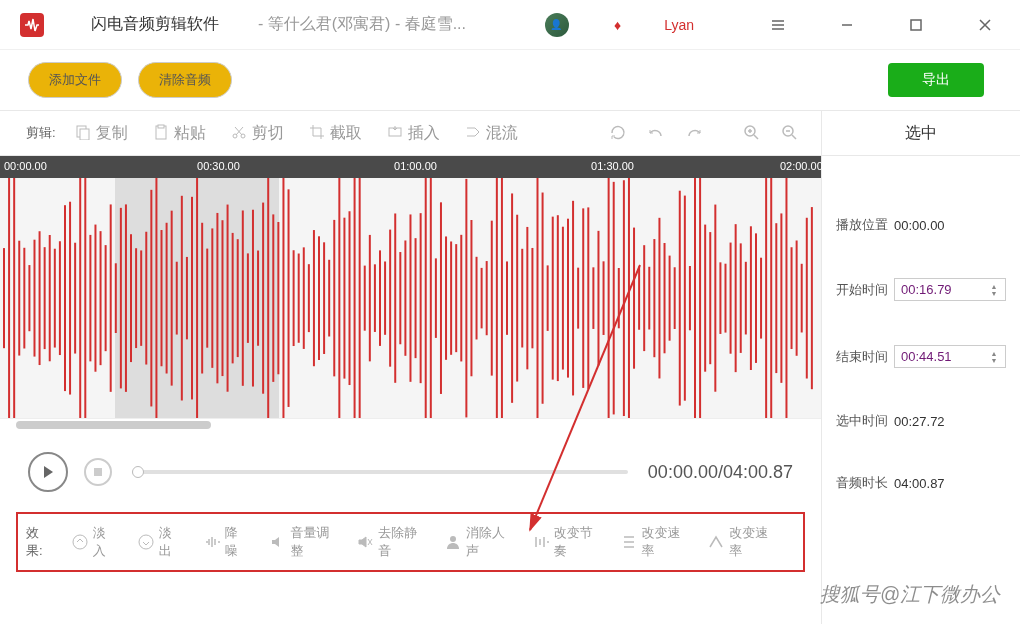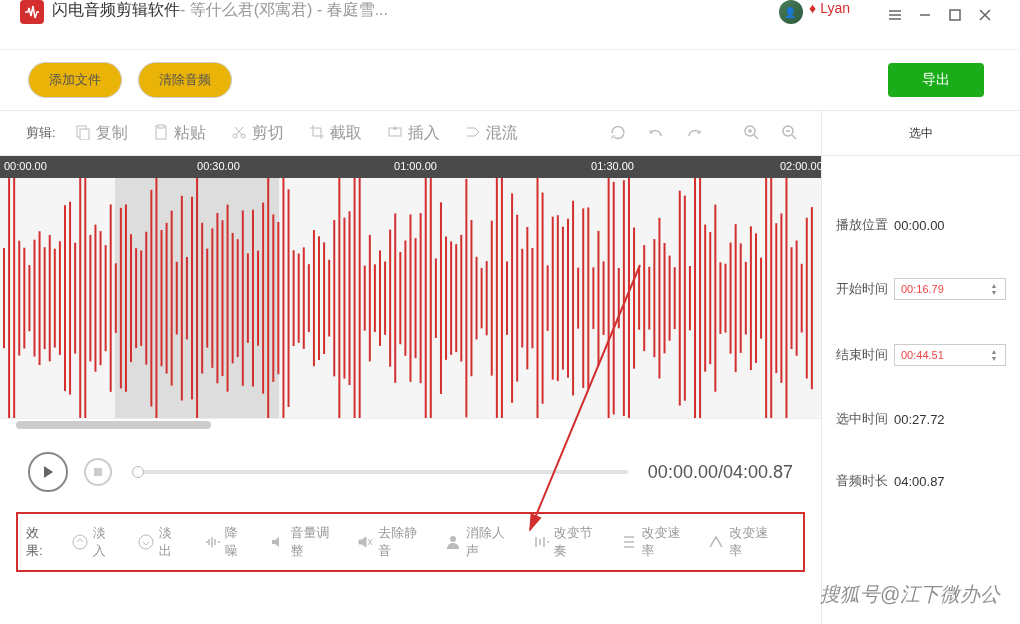--- a/index.html
+++ b/index.html
@@ -1,19 +1,19 @@
 <!DOCTYPE html>
 <html><head>
 <meta charset="utf-8">
 <style>
 * { margin: 0; padding: 0; box-sizing: border-box; font-family: "Microsoft YaHei", sans-serif; }
 body { width: 1020px; height: 624px; background: #fff; overflow: hidden; position: relative; }
 
 
-.titlebar { height: 50px; display: flex; padding: 0 20px; border-bottom: 1px solid #f0f0f0; }
+.titlebar { height: 50px; display: flex; align-items: center; padding: 0 20px; border-bottom: 1px solid #f0f0f0; gap: 39px; }
 .logo { width: 24px; height: 24px; background: #d32f2f; border-radius: 4px; display: flex; align-items: center; justify-content: center; margin-right: 8px; }
 .logo svg { width: 16px; height: 16px; }
 .app-title { font-size: 16px; color: #333; }
 .file-title { font-size: 16px; color: #999; }
 .titlebar-spacer { flex: 1; }
 .avatar { width: 24px; height: 24px; border-radius: 50%; background: linear-gradient(135deg, #4a7c59, #2d5a3d); margin-right: 6px; display:flex;align-items:center;justify-content:center;color:#fff;font-size:10px; }
 .gem { color: #d32f2f; margin-right: 4px; font-size: 14px; }
 .username { color: #d32f2f; font-size: 14px; margin-right: 30px; }
 .winbtn { width: 30px; height: 30px; display: flex; align-items: center; justify-content: center; color: #666; cursor: pointer; }
 
@@ -54,26 +54,26 @@
 .progress-dot { position: absolute; left: 0; top: -4px; width: 12px; height: 12px; border-radius: 50%; background: #fff; border: 1px solid #bbb; }
 .time-display { font-size: 18px; color: #555; }
 
 
 .effects-wrap { border: 2px solid #d32f2f; margin: 0 16px 8px; height: 60px; display: flex; align-items: center; padding: 0 8px; position: relative; }
 .effects-label { font-size: 13px; color: #666; margin-right: 20px; }
 .effect-item { display: flex; align-items: center; color: #999; font-size: 13px; margin-right: 24px; cursor: pointer; }
 .effect-item .ico { width: 20px; height: 20px; margin-right: 4px; display: flex; align-items: center; justify-content: center; color:#bbb; }
 
 
-.right-header { height: 46px; display: flex; align-items: center; justify-content: center; font-size: 12px; color: #333; border-top: 1px solid #e8e8e8; border-bottom: 1px solid #e8e8e8; }
+.right-header { height: 46px; display: flex; align-items: center; justify-content: center; font-size: 16px; color: #333; border-top: 1px solid #e8e8e8; border-bottom: 1px solid #e8e8e8; }
 .field-row { display: flex; align-items: center; padding: 0 14px; margin-top: 44px; }
 .field-label { font-size: 13px; color: #555; width: 58px; }
 .field-val { font-size: 13px; color: #333; flex: 1; }
 .field-input { display: flex; align-items: center; border: 1px solid #ccc; padding: 3px 6px; flex: 1; }
-.field-input span { flex: 1; font-size: 11px; color: #ef4444; }
+.field-input span { flex: 1; font-size: 13px; color: #701a75; }
 .stepper { display: flex; flex-direction: column; margin-left: 4px; }
 .stepper div { width: 10px; height: 7px; display: flex; align-items: center; justify-content: center; font-size: 7px; color: #888; cursor: pointer; }
 
 
 .watermark { position: absolute; bottom: 16px; right: 20px; font-size: 20px; color: rgba(0,0,0,0.45); font-style: italic; font-weight: 500; pointer-events: none; }
 
 
 .arrow-svg { position: absolute; left: 0; top: 0; pointer-events: none; }
 </style>
 </head>

